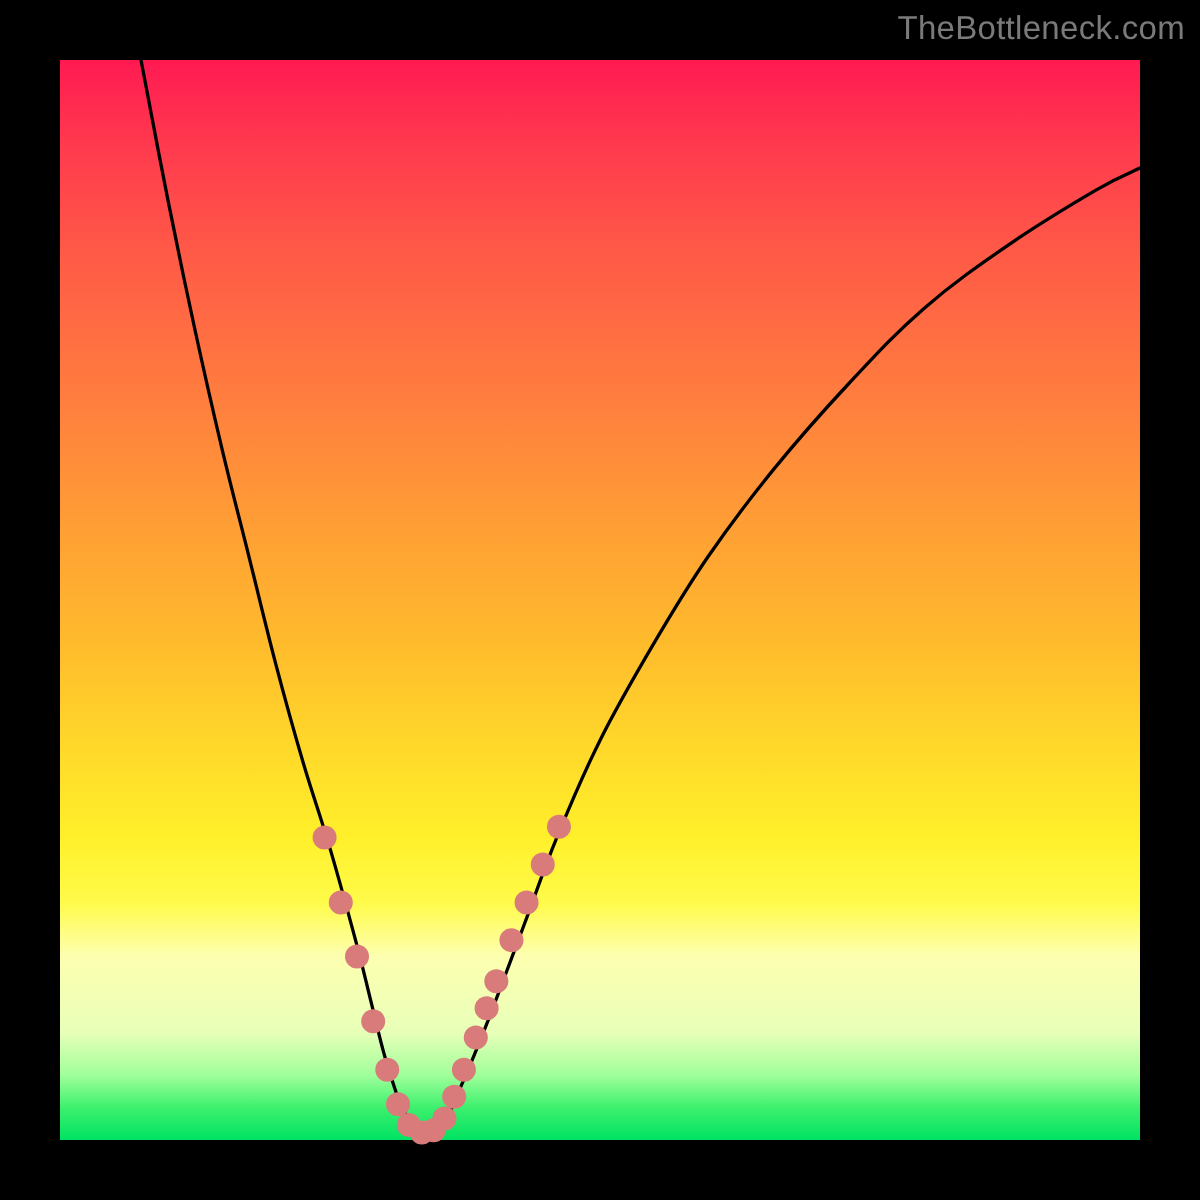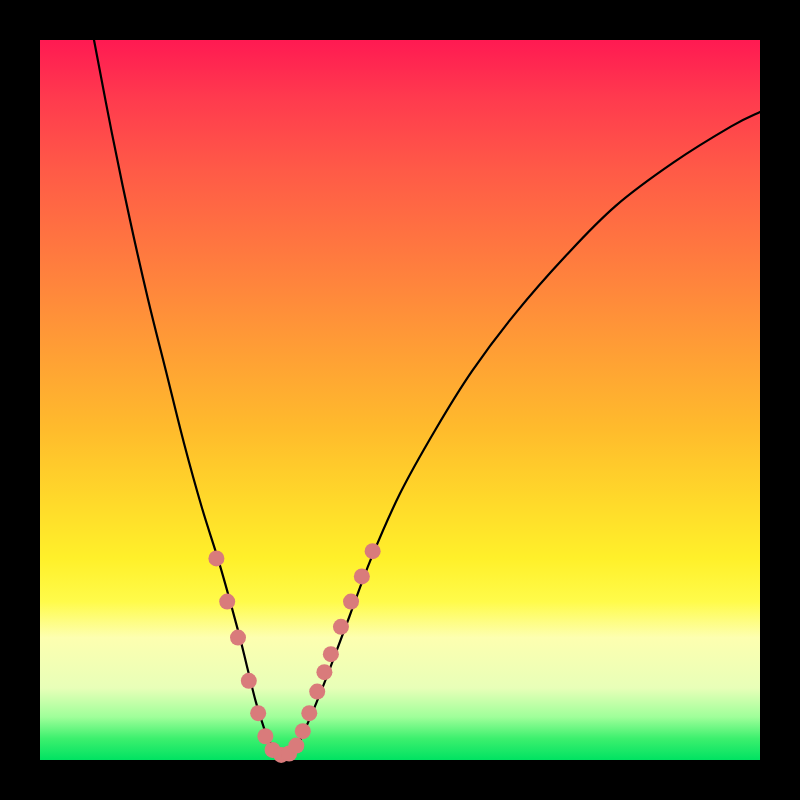--- a/index.html
+++ b/index.html
@@ -87,13 +87,14 @@
         <circle cx="277.20" cy="651.60" r="8" fill="#d97b7b"></circle>
         <circle cx="284.40" cy="632.16" r="8" fill="#d97b7b"></circle>
         <circle cx="290.88" cy="614.16" r="8" fill="#d97b7b"></circle>
         <circle cx="300.96" cy="586.80" r="8" fill="#d97b7b"></circle>
         <circle cx="311.04" cy="561.60" r="8" fill="#d97b7b"></circle>
         <circle cx="321.84" cy="536.40" r="8" fill="#d97b7b"></circle>
         <circle cx="332.64" cy="511.20" r="8" fill="#d97b7b"></circle>
       </g>
   </svg>
 
+  <div class="watermark">TheBottleneck.com</div>
 </div>
 
 </body></html>

